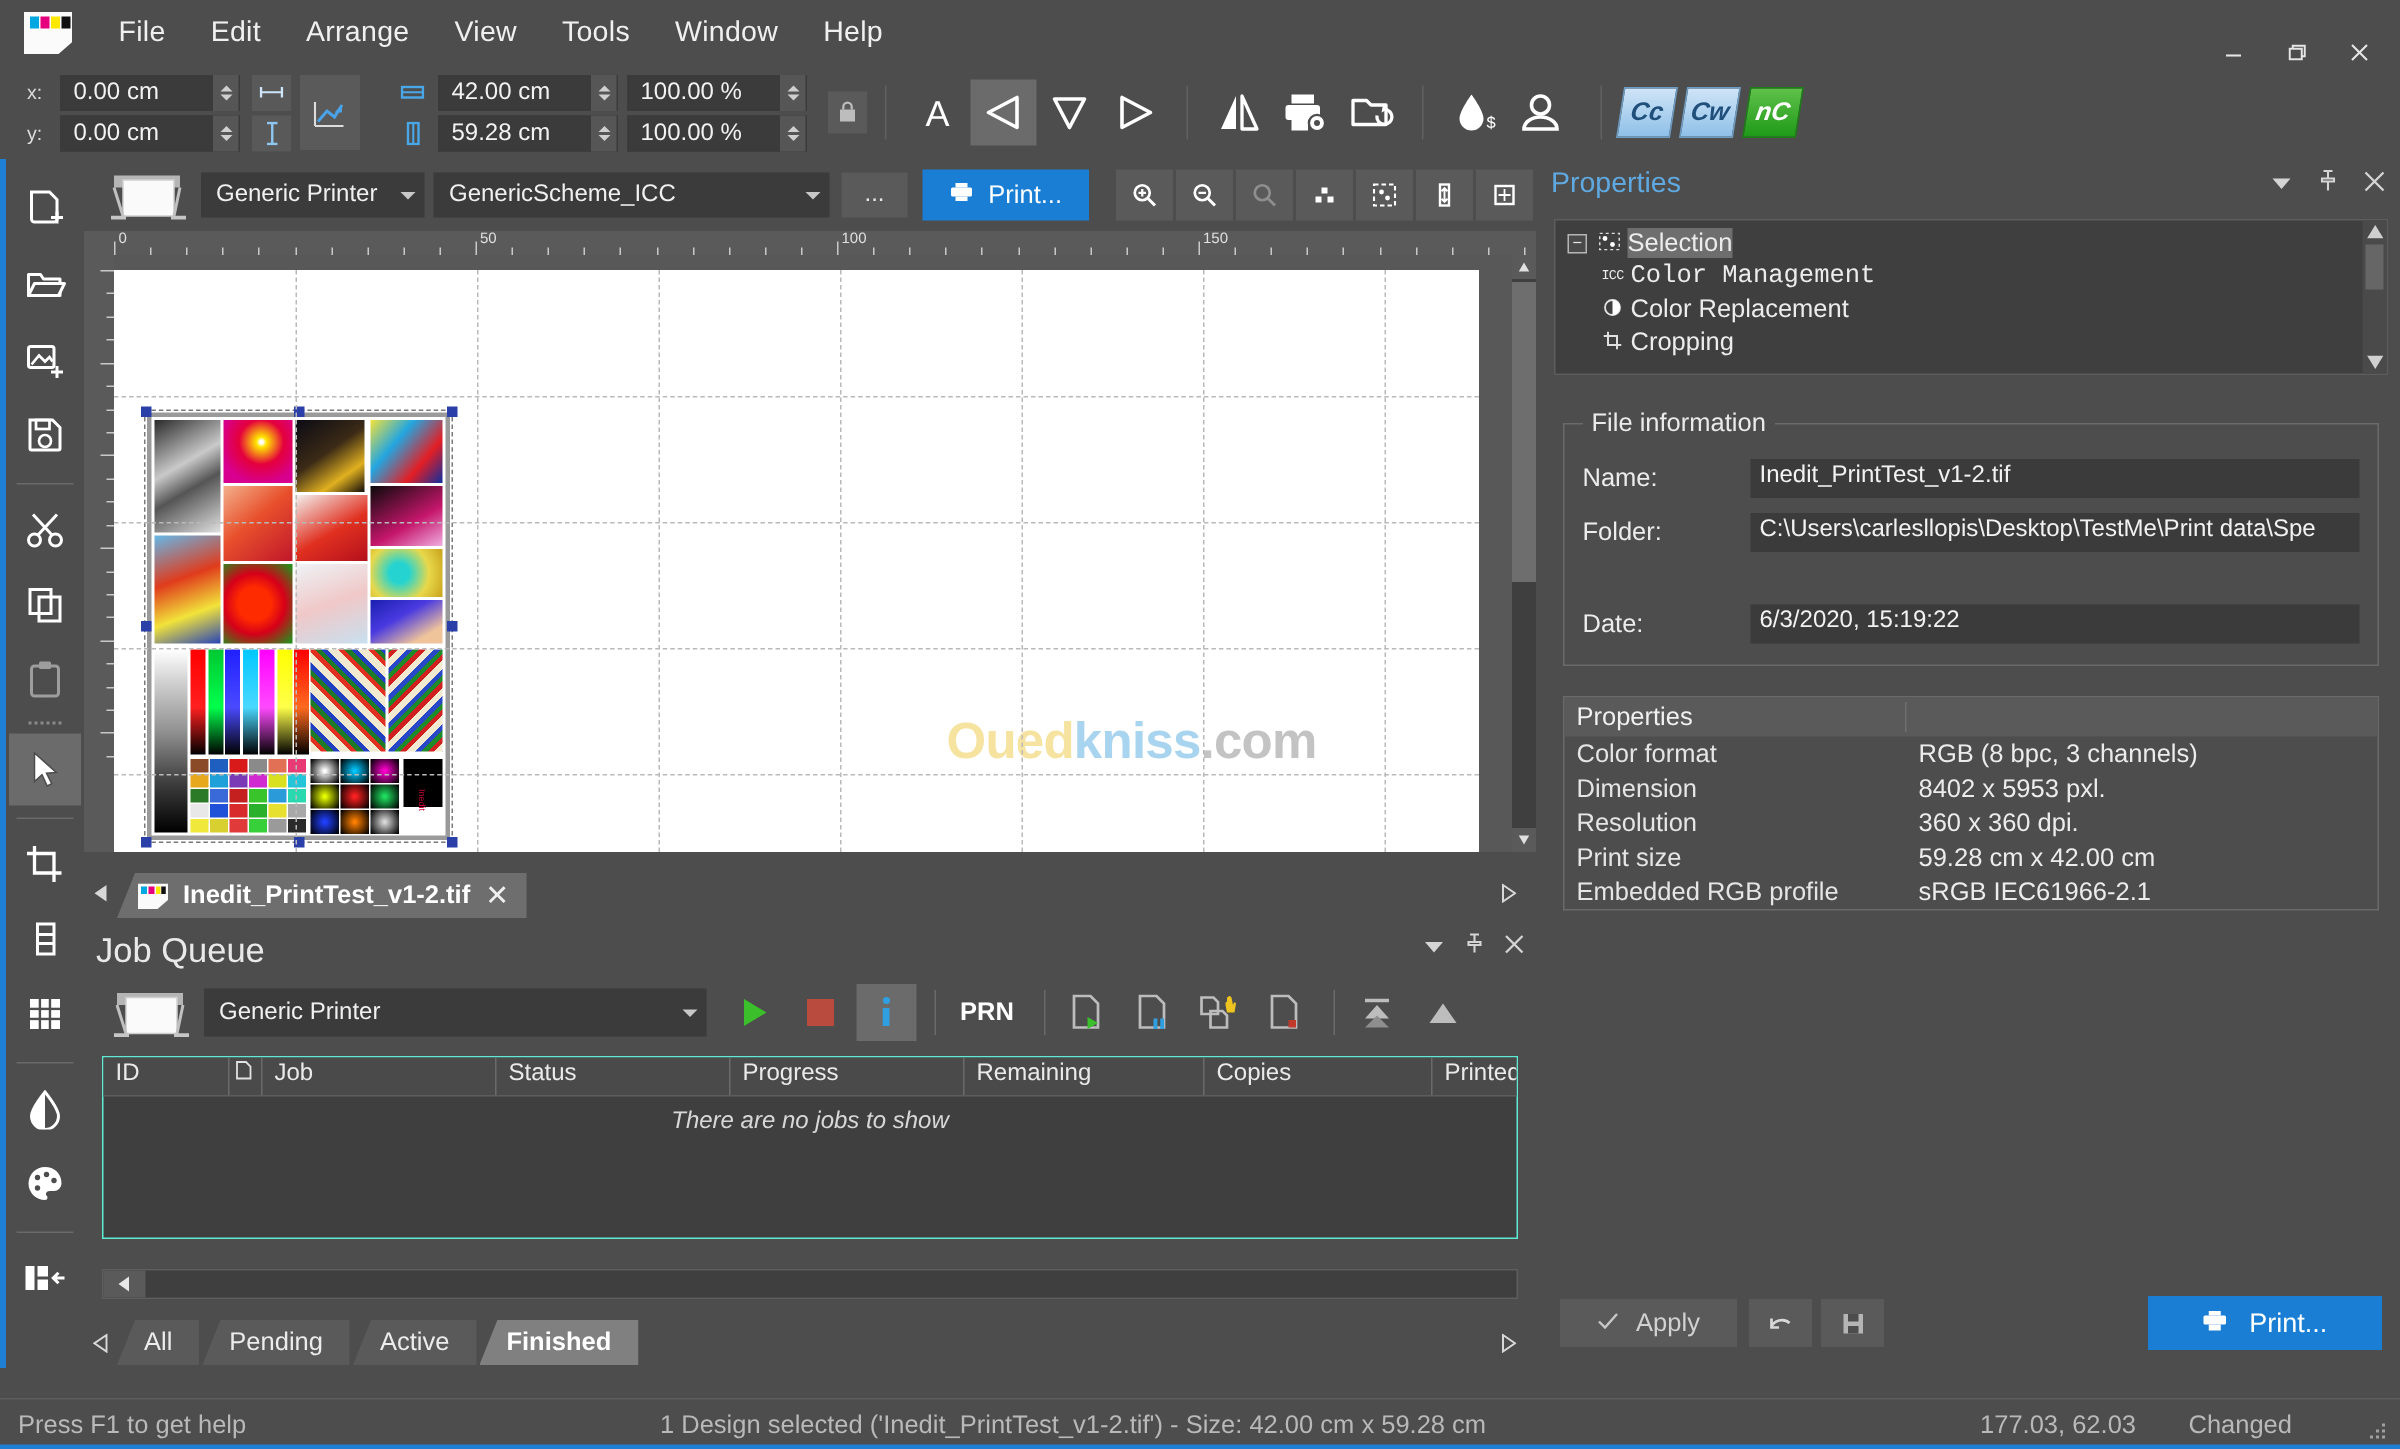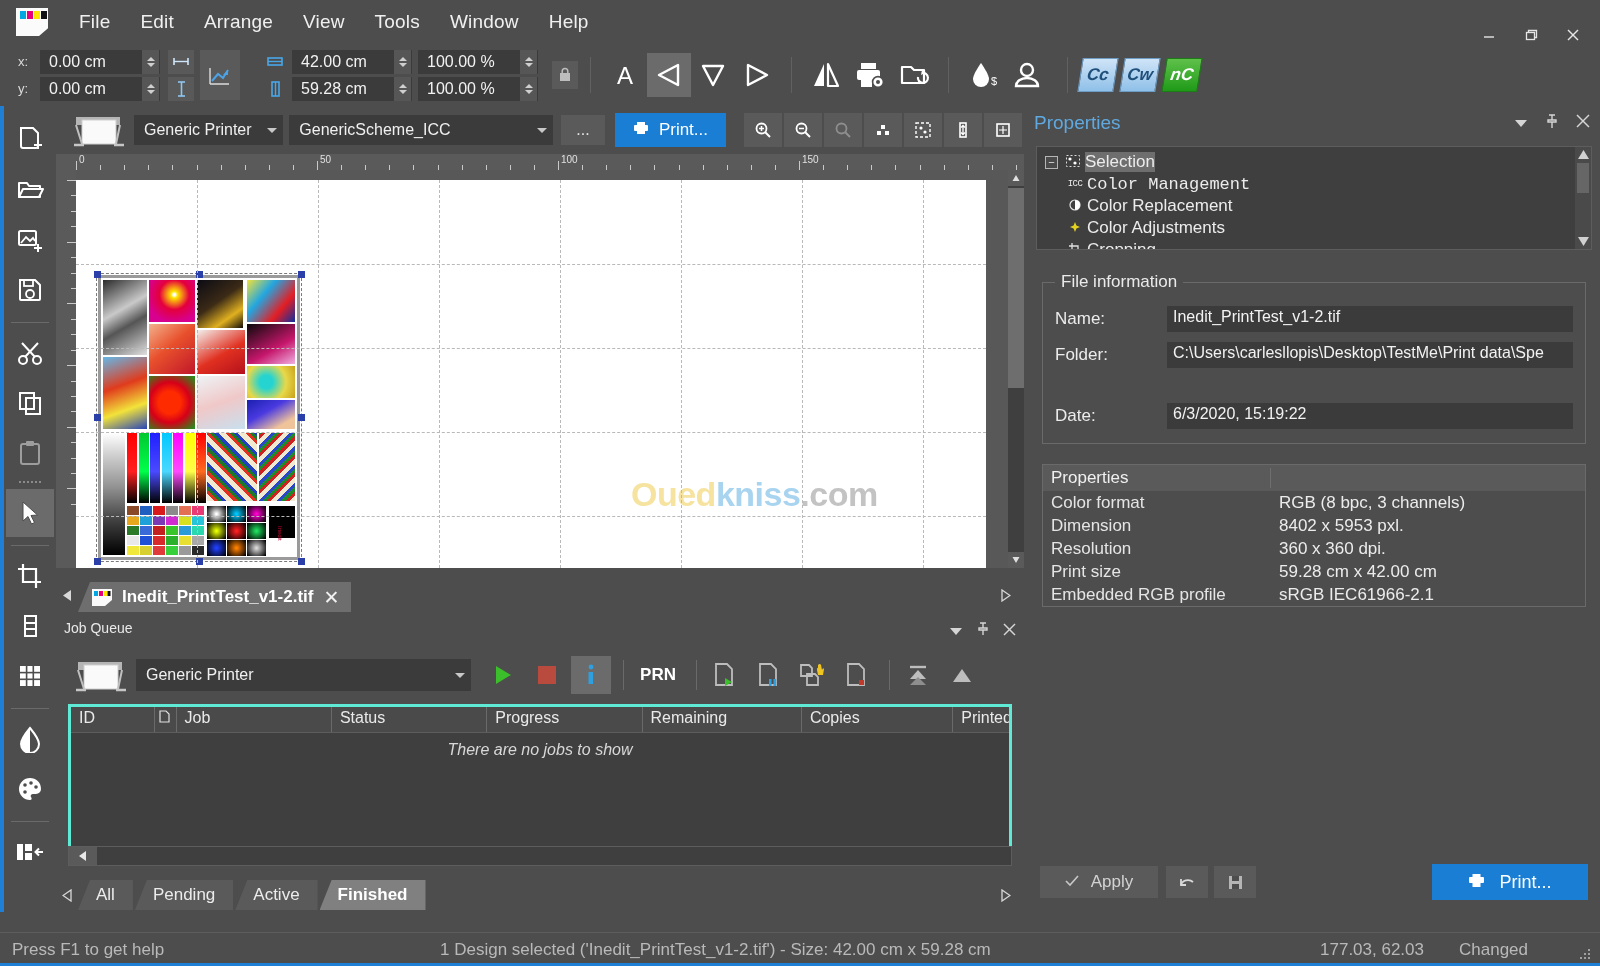--- a/index.html
+++ b/index.html
@@ -131,29 +131,29 @@
   .tabnav { width:22px; height:34px; display:flex;align-items:center;justify-content:center; color:#d0d0d0; }
   .doctab {
     height:30px; background:#6e6e6e; display:flex; align-items:center; gap:10px;
     padding:0 12px 0 14px; font-size:17px; color:#fff; font-weight:bold;
     clip-path: polygon(12px 0, 100% 0, 100% 100%, 0 100%);
   }
   .tabico { width:20px; height:17px; position:relative; }
 
   
   .jobqueue { position:absolute; left:56px; top:612px; width:968px; height:300px; background:#4d4d4d; }
-  .jq-title { position:absolute; left:8px; top:8px; font-size:14px; color:#e9e9e9; }
+  .jq-title { position:absolute; left:8px; top:8px; font-size:23px; color:#e9e9e9; }
   .jq-winbtns { position:absolute; right:8px; top:10px; display:flex; gap:14px; align-items:center; color:#d5d5d5; }
   .jq-toolbar { position:absolute; left:0; top:36px; width:968px; height:54px; display:flex; align-items:center; }
   .jq-printer { width:56px; height:42px; margin-left:16px; position:relative; }
   .jq-icon { width:40px; height:38px; display:flex;align-items:center;justify-content:center; margin-right:4px; }
   .jq-icon.active { background:#6b6b6b; }
   .jq-sep { width:1px; height:30px; background:#6a6a6a; margin:0 8px; }
 
-  .jq-table { position:absolute; left:12px; top:92px; width:944px; height:162px; background:#3f3f3f; border:3px solid #5eead4;}
+  .jq-table { position:absolute; left:12px; top:92px; width:944px; height:122px; background:#3f3f3f; border:1px solid #5eead4;}
   .jq-head { display:flex; height:26px; background:#4a4a4a; border-bottom:1px solid #5d5d5d; }
   .jq-th { font-size:16px; color:#eaeaea; padding:2px 0 0 8px; border-right:1px solid #6a6a6a; overflow:hidden; white-space:nowrap; }
   .jq-empty { text-align:center; font-size:16px; color:#d8d8d8; padding-top:8px;font-style:italic; }
   .jq-hscroll { position:absolute; left:12px; bottom:46px; width:944px; height:20px; background:#3f3f3f; border:1px solid #5d5d5d;}
 
   .jq-tabs { position:absolute; left:0; bottom:0px; width:968px; height:34px; display:flex; align-items:center; }
   .jqtab {
     height:30px; padding:0 18px; display:flex; align-items:center; font-size:17px; color:#ececec;
     background:#5a5a5a; margin-right:2px;
     clip-path: polygon(12px 0, 100% 0, 100% 100%, 0 100%);
@@ -1011,28 +1011,20 @@
             <svg width="12" height="12">
                 <path d="M6 1 a5 5 0 0 1 0 10 a5 5 0 0 1 0 -10" fill="none" stroke="#e6e6e6" stroke-width="1.2"></path>
                 <path d="M6 1 a5 5 0 0 1 0 10 Z" fill="#fff"></path>
               </svg>
           </span>
           <span class="lbl">Color Replacement</span>
         </div>
         <div class="tree-row" style="padding-left:28px;">
           <span class="tree-ico">
             <svg width="12" height="12">
-                <path d="M6 1 L7.4 4.6 L11 6 L7.4 7.4 L6 11 L4.6 7.4 L1 6 L4.6 4.6 Z" fill="#e3d21f"></path>
-              </svg>
-          </span>
-          <span class="lbl">Color Adjustments</span>
-        </div>
-        <div class="tree-row" style="padding-left:28px;">
-          <span class="tree-ico">
-            <svg width="12" height="12">
                 <path d="M3 0 V9 H12" stroke="#e0e0e0" stroke-width="1.3" fill="none"></path>
                 <path d="M0 3 H9 V12" stroke="#e0e0e0" stroke-width="1.3" fill="none"></path>
               </svg>
           </span>
           <span class="lbl">Cropping</span>
         </div>
       </div>
       <div class="tree-scroll">
         <div style="display:flex;justify-content:center;padding-top:3px;">
             <svg width="11" height="9">

